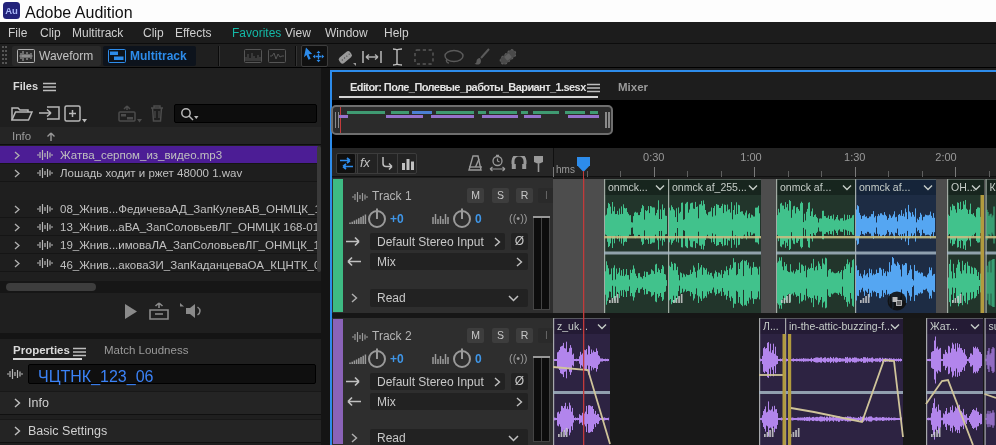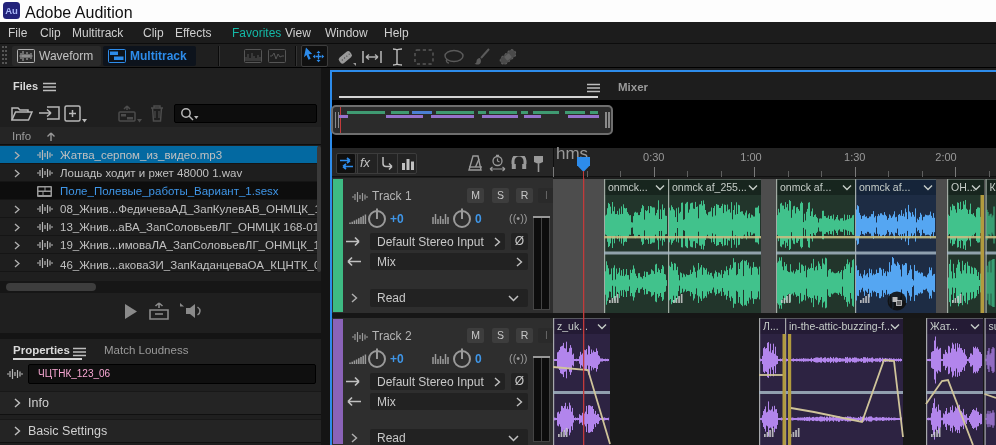--- a/index.html
+++ b/index.html
@@ -119,47 +119,37 @@
 <svg class="ico" style="left:180px;top:107px" width="20" height="14" viewBox="0 0 20 14">
       <circle cx="6" cy="6" r="4.2" fill="none" stroke="#b8b8b8" stroke-width="1.5"></circle>
       <path d="M9 9l4 4" stroke="#b8b8b8" stroke-width="1.5"></path>
       <path d="M14 9l4.5 0-2.2 3z" fill="#b8b8b8"></path>
     </svg>
 <div class="abs" style="left:0;top:127px;width:321px;height:18px;background:#252525;border-bottom:1px solid #0e0e0e"></div>
 <div class="abs" style="left:12px;top:130px;font-size:11.5px;color:#9a9a9a">Info</div>
 <svg class="ico" style="left:46px;top:131px" width="10" height="11" viewBox="0 0 10 11">
       <path d="M5 10V2M5 2L1.5 5.5M5 2l3.5 3.5" stroke="#9a9a9a" stroke-width="1.4" fill="none"></path>
     </svg>
-<div class="abs" style="left:0;top:146px;width:318px;height:18px;background:#0369a1;border-bottom:1px solid #151515;overflow:hidden">
+<div class="abs" style="left:0;top:146px;width:318px;height:18px;background:#4c1d95;border-bottom:1px solid #151515;overflow:hidden">
 <svg class="ico" style="left:14px;top:5px" width="6" height="9" viewBox="0 0 6 9">
         <path d="M1 1l4 3.5L1 8" stroke="#b0b0b0" stroke-width="1.3" fill="none"></path>
       </svg>
 <svg class="ico" style="left:37px;top:3px" width="16" height="12" viewBox="0 0 16 12">
         <path d="M0 6h2m12 0h2M3 3v6M5.5 1v10M8 4v4M10.5 2v8M13 3.5v5" stroke="#b8b8b8" stroke-width="1.2"></path>
       </svg>
 <div class="abs" style="left:60px;top:3px;font-size:11.5px;color:#c0c0c0;white-space:nowrap">Жатва_серпом_из_видео.mp3</div>
 </div>
 <div class="abs" style="left:0;top:164px;width:318px;height:18px;background:#1e1e1e;border-bottom:1px solid #151515;overflow:hidden">
 <svg class="ico" style="left:14px;top:5px" width="6" height="9" viewBox="0 0 6 9">
         <path d="M1 1l4 3.5L1 8" stroke="#b0b0b0" stroke-width="1.3" fill="none"></path>
       </svg>
 <svg class="ico" style="left:37px;top:3px" width="16" height="12" viewBox="0 0 16 12">
         <path d="M0 6h2m12 0h2M3 3v6M5.5 1v10M8 4v4M10.5 2v8M13 3.5v5" stroke="#b8b8b8" stroke-width="1.2"></path>
       </svg>
 <div class="abs" style="left:60px;top:3px;font-size:11.5px;color:#c0c0c0;white-space:nowrap">Лошадь ходит и ржет 48000 1.wav</div>
-</div>
-<div class="abs" style="left:0;top:182px;width:318px;height:18px;background:#0d0d0d;border-bottom:1px solid #151515;overflow:hidden">
-<svg class="ico" style="left:37px;top:4px" width="15" height="11" viewBox="0 0 15 11">
-        <rect x="0" y="0" width="15" height="11" rx="1" fill="#9a9a9a"></rect>
-        <rect x="1.5" y="1.5" width="6" height="3" fill="#0d0d0d"></rect>
-        <rect x="8.5" y="1.5" width="5" height="3" fill="#0d0d0d"></rect>
-        <rect x="1.5" y="6" width="4" height="3" fill="#0d0d0d"></rect>
-        <rect x="6.5" y="6" width="7" height="3" fill="#0d0d0d"></rect>
-      </svg>
-<div class="abs" style="left:60px;top:3px;font-size:11.5px;color:#3f96e8;white-space:nowrap">Поле_Полевые_работы_Вариант_1.sesx</div>
 </div>
 <div class="abs" style="left:0;top:200px;width:318px;height:18px;background:#1e1e1e;border-bottom:1px solid #151515;overflow:hidden">
 <svg class="ico" style="left:14px;top:5px" width="6" height="9" viewBox="0 0 6 9">
         <path d="M1 1l4 3.5L1 8" stroke="#b0b0b0" stroke-width="1.3" fill="none"></path>
       </svg>
 <svg class="ico" style="left:37px;top:3px" width="16" height="12" viewBox="0 0 16 12">
         <path d="M0 6h2m12 0h2M3 3v6M5.5 1v10M8 4v4M10.5 2v8M13 3.5v5" stroke="#b8b8b8" stroke-width="1.2"></path>
       </svg>
 <div class="abs" style="left:60px;top:3px;font-size:11.5px;color:#c0c0c0;white-space:nowrap">08_Жнив...ФедичеваАД_ЗапКулевАВ_ОНМЦК_1</div>
 </div>
@@ -211,36 +201,37 @@
 <div class="abs" style="left:13px;top:344px;font-size:11.5px;font-weight:bold;color:#dadada">Properties</div>
 <svg class="ico" style="left:73px;top:347px" width="13" height="10" viewBox="0 0 13 10">
       <path d="M0 1.5h13M0 5h13M0 8.5h13" stroke="#bdbdbd" stroke-width="1.5"></path>
     </svg>
 <div class="abs" style="left:13px;top:358px;width:69px;height:2px;background:#d5d5d5"></div>
 <div class="abs" style="left:104px;top:344px;font-size:11.5px;color:#9a9a9a">Match Loudness</div>
 <svg class="ico" style="left:7px;top:368px" width="16" height="12" viewBox="0 0 16 12">
       <path d="M0 6h2m12 0h2M3 3v6M5.5 1v10M8 4v4M10.5 2v8M13 3.5v5" stroke="#b8b8b8" stroke-width="1.2"></path>
     </svg>
 <div class="abs" style="left:28px;top:364px;width:288px;height:20px;background:#0f0f0f;border:1px solid #000;border-radius:2px"></div>
-<div class="abs" style="left:38px;top:368px;font-size:10px;color:#f9a8d4">ЧЦТНК_123_06</div>
+<div class="abs" style="left:38px;top:368px;font-size:16px;color:#3b82f6">ЧЦТНК_123_06</div>
 <div class="abs" style="left:0;top:391px;width:321px;height:24px;background:#242424;border-top:1px solid #181818;border-bottom:1px solid #101010"></div>
 <svg class="ico" style="left:14px;top:398px" width="7" height="10" viewBox="0 0 7 10">
       <path d="M1 1l4.5 4L1 9" stroke="#c0c0c0" stroke-width="1.4" fill="none"></path>
     </svg>
 <div class="abs" style="left:28px;top:396px;font-size:12.5px;color:#d0d0d0">Info</div>
 <div class="abs" style="left:0;top:419px;width:321px;height:24px;background:#242424;border-top:1px solid #181818;border-bottom:1px solid #101010"></div>
 <svg class="ico" style="left:14px;top:426px" width="7" height="10" viewBox="0 0 7 10">
       <path d="M1 1l4.5 4L1 9" stroke="#c0c0c0" stroke-width="1.4" fill="none"></path>
     </svg>
 <div class="abs" style="left:28px;top:424px;font-size:12.5px;color:#d0d0d0">Basic Settings</div>
 
 <div class="abs" style="left:321px;top:68px;width:9px;height:377px;background:#141414"></div>
 <div class="abs" style="left:330px;top:70px;width:666px;height:375px;background:#1d1d1d"></div>
 <div class="abs" style="left:330px;top:70px;width:666px;height:2px;background:#2d8ceb"></div>
 <div class="abs" style="left:330px;top:70px;width:1.5px;height:375px;background:#2d8ceb"></div>
+<div class="abs" style="left:350px;top:81px;font-size:11px;font-weight:bold;letter-spacing:-0.58px;color:#e4e4e4">Editor: Поле_Полевые_работы_Вариант_1.sesx</div>
 <svg class="ico" style="left:587px;top:83px" width="13" height="10" viewBox="0 0 13 10">
       <path d="M0 1.5h13M0 5h13M0 8.5h13" stroke="#bdbdbd" stroke-width="1.5"></path>
     </svg>
 <div class="abs" style="left:339px;top:96px;width:259px;height:2px;background:#d5d5d5"></div>
 <div class="abs" style="left:618px;top:81px;font-size:11.5px;font-weight:bold;color:#9a9a9a">Mixer</div>
 <div class="abs" style="left:331.5px;top:100px;width:664.5px;height:48px;background:#000"></div>
 <div class="abs" style="left:331px;top:105px;width:282px;height:30px;background:#2b2b2b;border:2px solid #6e6e6e;border-radius:5px"></div>
 <div class="abs" style="left:334.5px;top:112px;width:1.5px;height:16px;background:#8a8a8a"></div>
 <div class="abs" style="left:337.5px;top:112px;width:1.5px;height:16px;background:#8a8a8a"></div>
 <div class="abs" style="left:605px;top:112px;width:1.5px;height:16px;background:#8a8a8a"></div>
@@ -296,21 +287,21 @@
 <svg class="ico" style="left:511px;top:156px" width="16" height="15" viewBox="0 0 16 15">
       <path d="M2 8V5a6 6 0 0 1 12 0v3" fill="none" stroke="#9a9a9a" stroke-width="3"></path>
       <rect x="0.8" y="8" width="4" height="5" fill="#9a9a9a"></rect>
       <rect x="11.2" y="8" width="4" height="5" fill="#9a9a9a"></rect>
     </svg>
 <svg class="ico" style="left:533px;top:155px" width="11" height="17" viewBox="0 0 11 17">
       <path d="M1 1h9v6l-4.5 2L1 7z" fill="#9a9a9a"></path>
       <rect x="4.7" y="9" width="1.6" height="8" fill="#9a9a9a"></rect>
     </svg>
 <div class="abs" style="left:553px;top:148px;width:443px;height:29px;background:#232323;border-left:1px solid #101010;border-bottom:1px solid #101010"></div>
-<div class="abs" style="left:556px;top:144px;font-size:17px;color:#9a9a9a">hms</div>
+<div class="abs" style="left:556px;top:164px;font-size:10px;color:#9a9a9a">hms</div>
 
 <div style="position:absolute;left:553.3px;top:167px;width:1px;height:10px;background:#7a7a7a"></div>
     <div style="position:absolute;left:586.8px;top:171px;width:1px;height:6px;background:#5f5f5f"></div>
     <div style="position:absolute;left:620.3px;top:171px;width:1px;height:6px;background:#5f5f5f"></div>
     <div style="position:absolute;left:653.8px;top:167px;width:1px;height:10px;background:#7a7a7a"></div>
     <div style="position:absolute;left:687.3px;top:171px;width:1px;height:6px;background:#5f5f5f"></div>
     <div style="position:absolute;left:720.8px;top:171px;width:1px;height:6px;background:#5f5f5f"></div>
     <div style="position:absolute;left:754.3px;top:167px;width:1px;height:10px;background:#7a7a7a"></div>
     <div style="position:absolute;left:787.8px;top:171px;width:1px;height:6px;background:#5f5f5f"></div>
     <div style="position:absolute;left:821.3px;top:171px;width:1px;height:6px;background:#5f5f5f"></div>

